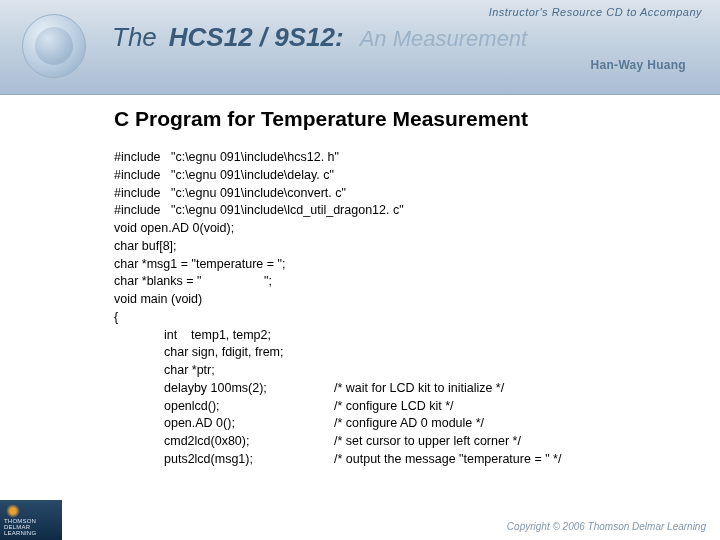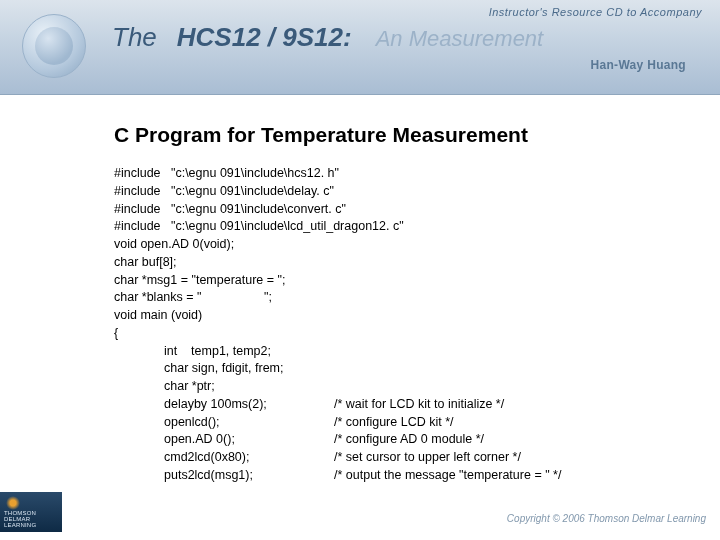--- a/index.html
+++ b/index.html
@@ -25,21 +25,21 @@
     font-size: 11px;
     font-style: italic;
     letter-spacing: 0.5px;
   }
   .header-title {
     position: absolute;
     left: 112px;
     top: 22px;
     display: flex;
     align-items: baseline;
-    gap: 20px;
+    gap: 12px;
   }
   .header-title .t1 {
     color: #3a5a7a;
     font-size: 26px;
     font-style: italic;
     font-weight: 500;
   }
   .header-title .t2 {
     color: #3a5a7a;
     font-size: 26px;
@@ -72,21 +72,21 @@
     background: radial-gradient(circle at 35% 30%, #e8f0f7 0%, #b5c9dd 60%, #8aa6c2 100%);
     border: 1px solid #9ab2ca;
   }
   .logo-inner {
     position: absolute;
     inset: 12px;
     border-radius: 50%;
     background: radial-gradient(circle at 35% 30%, #d8e4f0 0%, #a0b8d0 70%);
   }
   .content {
-    padding: 28px 40px 0 114px;
+    padding: 12px 40px 0 114px;
   }
   .slide-title {
     font-size: 21px;
     font-weight: 700;
     color: #000;
     margin-bottom: 18px;
   }
   .code-block {
     font-family: Arial, Helvetica, sans-serif;
     font-size: 12.5px;
@@ -94,21 +94,21 @@
     color: #000;
     white-space: pre;
   }
   .code-line { display: block; }
   .indent1 { padding-left: 50px; }
   .col-left { display: inline-block; width: 170px; }
   .col-cmt { display: inline-block; text-align: right; }
   .footer {
     position: absolute;
     left: 0;
-    bottom: 8px;
+    bottom: 0;
     width: 100%;
     height: 40px;
     display: flex;
     align-items: flex-end;
     justify-content: space-between;
     gap: 12px;
   }
   .footer-left {
     width: 62px;
     height: 40px;

